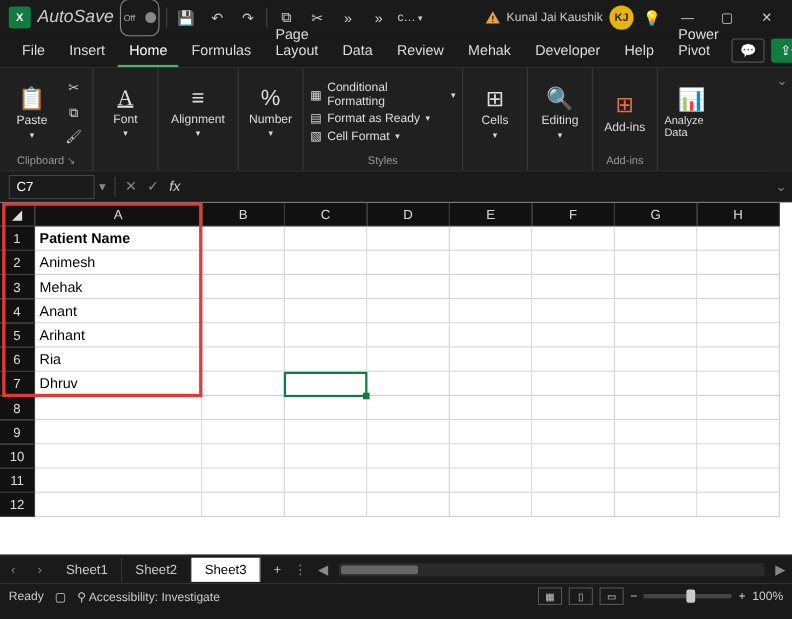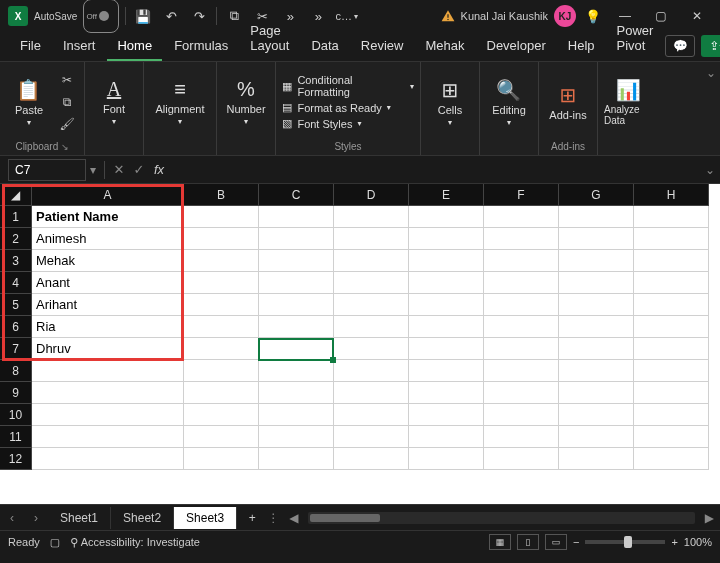--- a/index.html
+++ b/index.html
@@ -1,30 +1,30 @@
 <!DOCTYPE html>
 <html><head>
 <meta charset="utf-8">
 <style>
 * { margin: 0; padding: 0; box-sizing: border-box; font-family: "Segoe UI", Arial, sans-serif; }
 body { background: #1a1a1a; color: #e0e0e0; width: 720px; height: 563px; overflow: hidden; font-size: 12px; position: relative; }
 
 
 .titlebar { height: 32px; background: #1a1a1a; display: flex; align-items: center; padding: 0 8px; gap: 6px; }
 .xl-icon { width: 20px; height: 20px; background: #107c41; display: flex; align-items: center; justify-content: center; border-radius: 3px; color: #fff; font-size: 10px; font-weight: bold; }
-.autosave-label { font-size: 10px; color: #ccc; }
-.autosave-toggle { width: 36px; height: 16px; border: 1px solid #888; border-radius: 8px; display: flex; align-items: center; justify-content: flex-start; padding: 16px 2px; font-size: 8px; color: #aaa; }
+.autosave-label { font-size: 16px; color: #ccc; font-style: italic; }
+.autosave-toggle { width: 36px; height: 16px; border: 1px solid #888; border-radius: 8px; display: flex; align-items: center; justify-content: space-between; padding: 16px 2px; font-size: 8px; color: #aaa; }
 .autosave-toggle .knob { width: 10px; height: 10px; background: #888; border-radius: 50%; margin-left: 2px; }
 .tb-sep { width: 1px; height: 18px; background: #444; }
 .tb-btn { width: 22px; height: 22px; display: flex; align-items: center; justify-content: center; color: #ccc; font-size: 13px; }
 .tb-dropdown { font-size: 11px; color: #ccc; display: flex; align-items: center; gap: 2px; }
 .spacer { flex: 1; }
 .warning-tri { width: 14px; height: 14px; }
 .user-name { font-size: 11px; color: #ccc; }
-.avatar { width: 22px; height: 22px; border-radius: 50%; background: #ec4899; color: #222; font-size: 10px; display: flex; align-items: center; justify-content: center; font-weight: 600; }
+.avatar { width: 22px; height: 22px; border-radius: 50%; background: #eab308; color: #222; font-size: 10px; display: flex; align-items: center; justify-content: center; font-weight: 600; }
 .win-btn { width: 30px; height: 26px; display: flex; align-items: center; justify-content: center; color: #ccc; font-size: 12px; }
 
 
 .tabs { height: 30px; background: #1a1a1a; display: flex; align-items: flex-end; padding: 0 10px; gap: 2px; border-bottom: 1px solid #333; }
 .tab { padding: 6px 10px; font-size: 13px; color: #ddd; border-bottom: 2px solid transparent; }
 .tab.active { color: #fff; border-bottom: 2px solid #4cb36a; }
 .tabs .right { margin-left: auto; display: flex; gap: 6px; align-items: center; padding-bottom: 4px; }
 .comment-btn { width: 30px; height: 22px; border: 1px solid #555; border-radius: 3px; display: flex; align-items: center; justify-content: center; }
 .share-btn { width: 30px; height: 22px; background: #107c41; border-radius: 3px; display: flex; align-items: center; justify-content: center; color: #fff; }
 
@@ -193,21 +193,21 @@
             <span>Conditional Formatting</span> 
             <span class="caret">▾</span>
           </div>
         <div class="styles-item">
             <span>▤</span> 
             <span>Format as Ready</span> 
             <span class="caret">▾</span>
           </div>
         <div class="styles-item">
             <span>▧</span> 
-            <span>Font Styles</span> 
+            <span>Cell Format</span> 
             <span class="caret">▾</span>
           </div>
       </div>
     </div>
     <div class="group-label">Styles</div>
   </div>
   <div class="group">
     <div class="group-body">
       <div class="bigbtn">
         <span class="icon">⊞</span>

